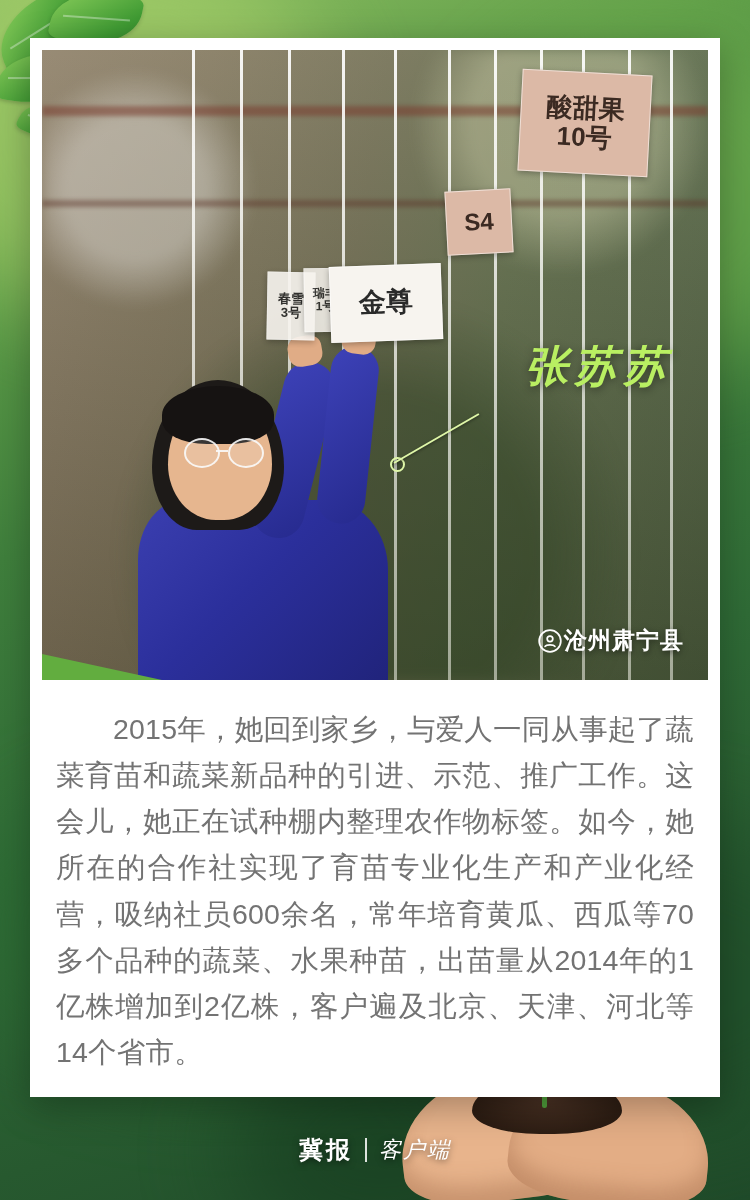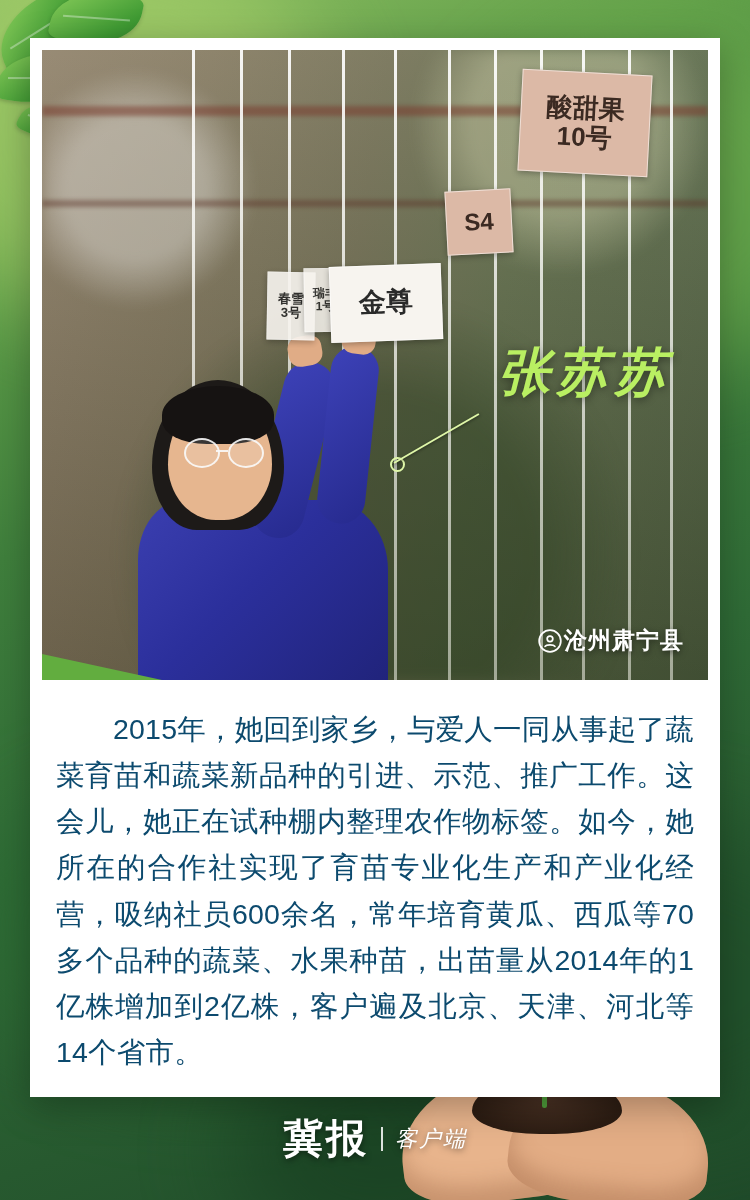--- a/index.html
+++ b/index.html
@@ -211,21 +211,21 @@
   .lens.r { left: 44px; }
   .bridge { position: absolute; left: 32px; top: 12px; width: 12px; height: 2px; background: rgba(250,250,250,.9); }
 
   
   .name-script {
     position: absolute;
     right: 36px;
     top: 288px;
     color: #b9ef62;
     font-family: "Liberation Serif", serif;
-    font-size: 52px;
+    font-size: 43px;
     font-weight: 700;
     font-style: italic;
     letter-spacing: 6px;
     text-shadow: 0 2px 8px rgba(0,0,0,.45);
   }
   .name-line {
     position: absolute;
     left: 352px;
     top: 412px;
     width: 98px;
@@ -268,21 +268,21 @@
     left: 0;
     bottom: 0;
     width: 0; height: 0;
     border-left: 120px solid #62ad3f;
     border-top: 26px solid transparent;
   }
 
   
   .body-text {
     margin: 26px 14px 6px 14px;
-    color: #0c4a6e;
+    color: #737373;
     font-size: 28.5px;
     line-height: 1.62;
     text-align: justify;
     letter-spacing: .2px;
     font-family: "Liberation Sans", sans-serif;
   }
   .body-text .indent { display: inline-block; width: 2em; }
 
   
   .footer {
@@ -290,21 +290,21 @@
     left: 0; right: 0;
     bottom: 34px;
     display: flex;
     align-items: center;
     justify-content: center;
     gap: 12px;
     color: #ffffff;
   }
   .brand-mark {
     font-family: "Liberation Serif", serif;
-    font-size: 40px;
+    font-size: 24px;
     font-weight: 700;
     letter-spacing: 3px;
     text-shadow: 0 2px 6px rgba(0,0,0,.5);
   }
   .brand-divider {
     width: 2px;
     height: 24px;
     background: rgba(255,255,255,.85);
   }
   .brand-sub {

